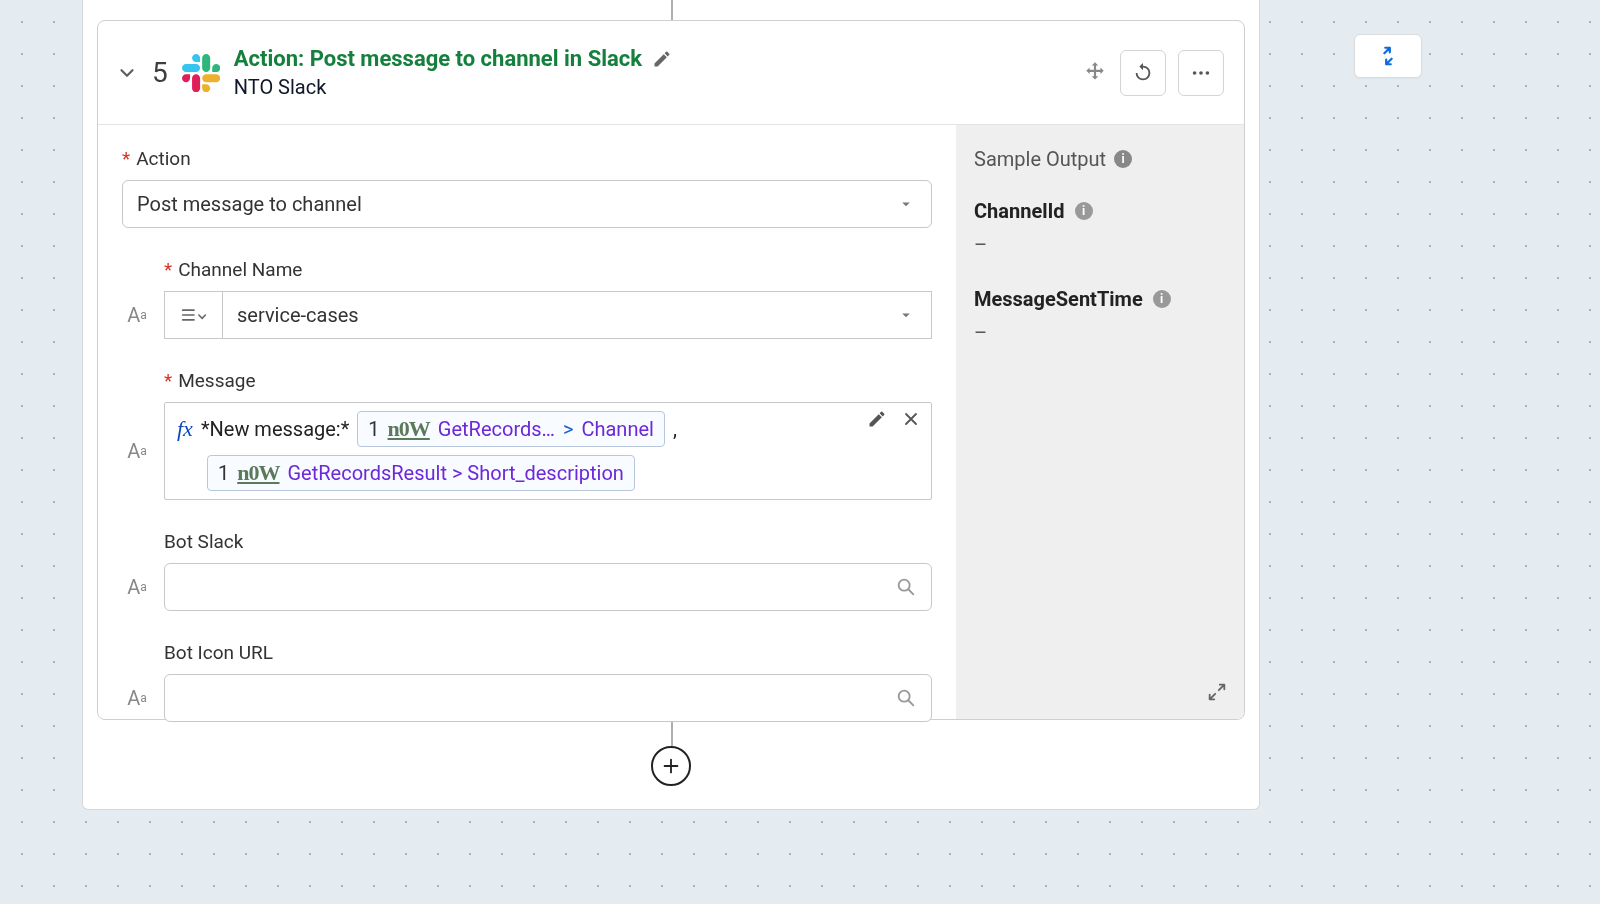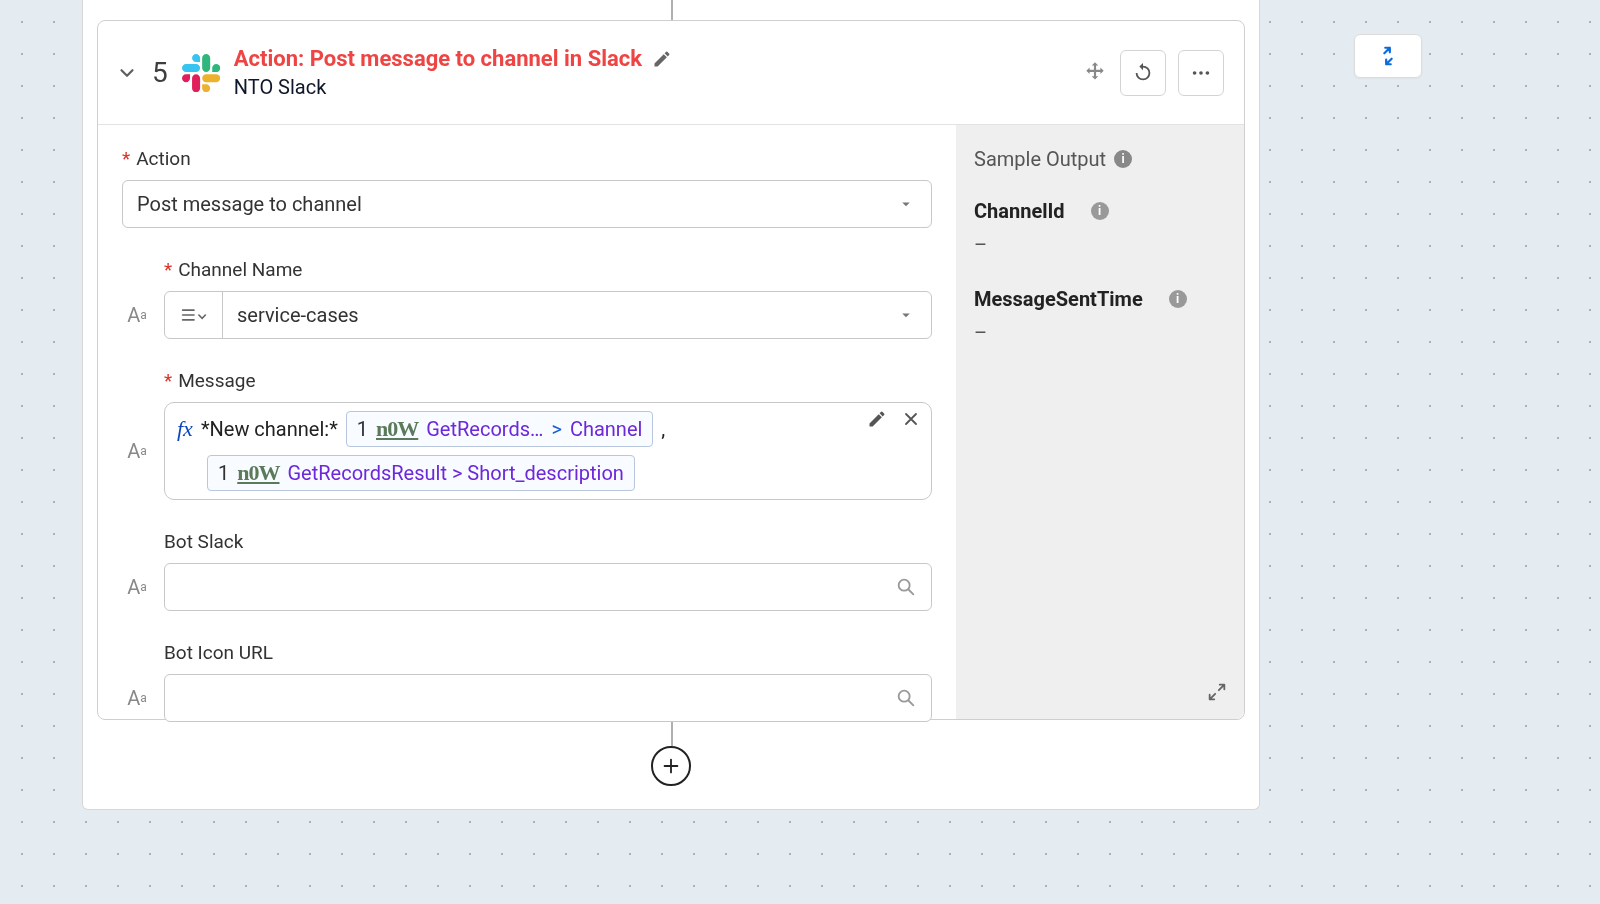--- a/index.html
+++ b/index.html
@@ -80,21 +80,21 @@
     color: #3e3e3e;
   }
   .slack-icon {
     width: 38px; height: 38px;
   }
   .header-titles { flex: 1; }
   .title-row { display: flex; align-items: center; gap: 10px; }
   .title-text {
     font-size: 22px;
     font-weight: 700;
-    color: #ef4444;
+    color: #15803d;
   }
   .pencil-sm {
     width: 20px; height: 20px; color: #666; cursor: pointer;
   }
   .subtitle {
     font-size: 20px;
     color: #0f172a;
     margin-top: 4px;
   }
   .hdr-actions { display: flex; gap: 12px; align-items: center; }
@@ -168,21 +168,21 @@
     align-items: center;
     justify-content: center;
     color: #888;
     margin-left: -42px;
     font-size: 20px;
   }
   .channel-box {
     flex: 1;
     display: flex;
     border: 1px solid #c8c8c8;
-    border-radius: 6px;
+    border-radius: 0;
     height: 48px;
     align-items: stretch;
     background: #fff;
   }
   .channel-prefix {
     width: 58px;
     display: flex;
     align-items: center;
     justify-content: center;
     border-right: 1px solid #c8c8c8;
@@ -195,21 +195,21 @@
     display: flex;
     align-items: center;
     padding: 0 14px;
     font-size: 20px;
     color: #333;
     position: relative;
   }
   .message-box {
     flex: 1;
     border: 1px solid #c8c8c8;
-    border-radius: 10px;
+    border-radius: 2px;
     padding: 8px 12px;
     background: #fff;
     min-height: 92px;
     display: flex;
     flex-direction: column;
     gap: 8px;
     position: relative;
   }
   .msg-line1 {
     display: flex;
@@ -293,21 +293,21 @@
     justify-content: center;
     font-size: 12px;
     font-weight: 700;
   }
   .out-key {
     font-size: 20px;
     font-weight: 700;
     color: #222;
     display: flex;
     align-items: center;
-    gap: 26px;
+    gap: 10px;
     margin-bottom: 10px;
   }
   .out-key .info-ico { background: #999; }
   .out-val {
     color: #555;
     font-size: 20px;
     margin-bottom: 30px;
   }
   .expand-icon {
     position: absolute;
@@ -448,21 +448,21 @@
       <div class="indented-group">
         <div class="field-label">
           <span class="req">*</span>
           <span>Message</span>
         </div>
         <div class="field-row">
           <div class="aa-icon-wrap">A<sub style="font-size:12px">a</sub></div>
           <div class="message-box">
             <div class="msg-line1">
               <span class="fx-text">fx</span>
-              <span class="plain-tok">*New channel:*</span>
+              <span class="plain-tok">*New message:*</span>
               <span class="pill">
                 <span class="num">1</span>
                 <span class="now-logo">n0W</span>
                 <span class="blue">GetRecords…</span>
                 <span class="car">&gt;</span>
                 <span class="blue">Channel</span>
               </span>
               <span class="plain-tok">,</span>
             </div>
             <div class="msg-line2">

